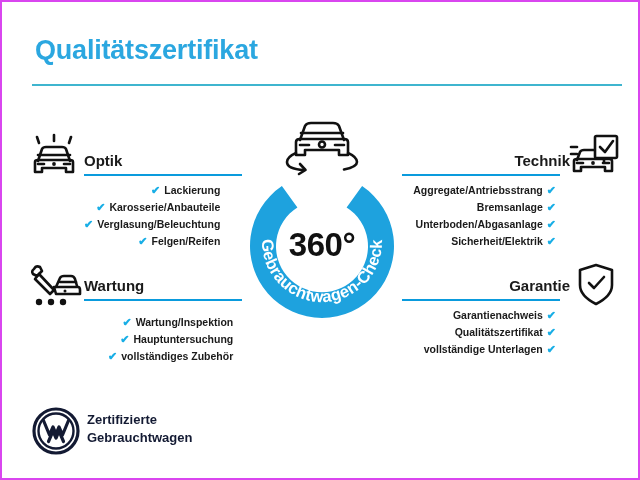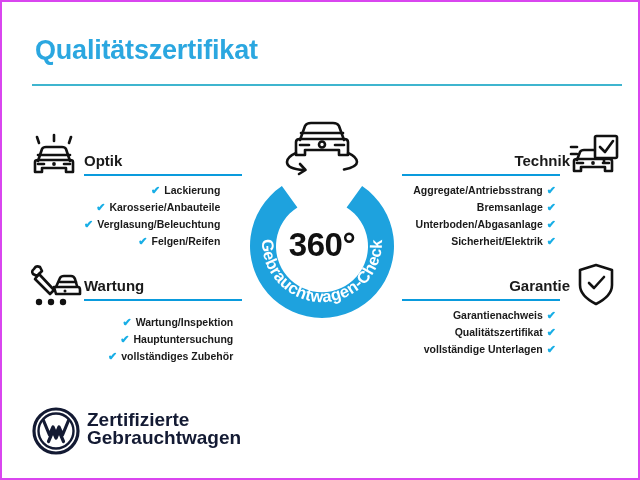--- a/index.html
+++ b/index.html
@@ -84,21 +84,21 @@
   }
   .badge-car{
     position:absolute;left:272px;top:112px;
     width:96px;height:62px;
   }
 
   
   .vw-logo{position:absolute;left:30px;top:405px;width:48px;height:48px;}
   .vw-text{
     position:absolute;left:85px;top:409px;
-    font-size:19px;font-weight:bold;line-height:18px;
+    font-size:13px;font-weight:bold;line-height:18px;
     color:#131A33;
     white-space:nowrap;
   }
 </style>
 </head>
 <body>
 
 <div id="page">
 
   <div class="page-title">Qualitätszertifikat</div>

